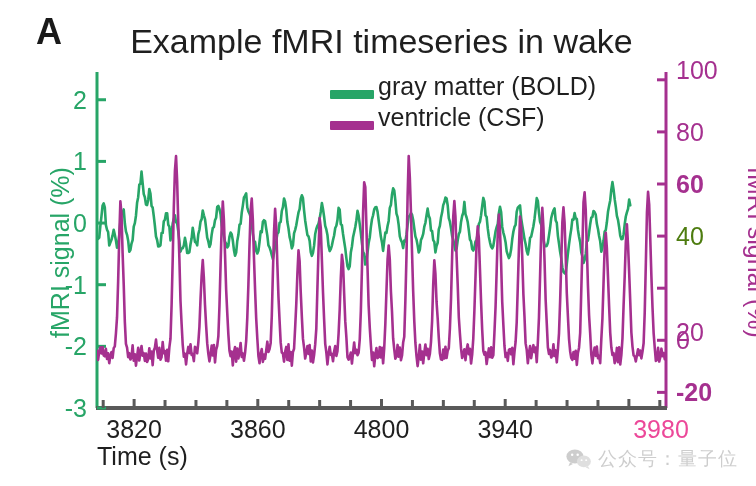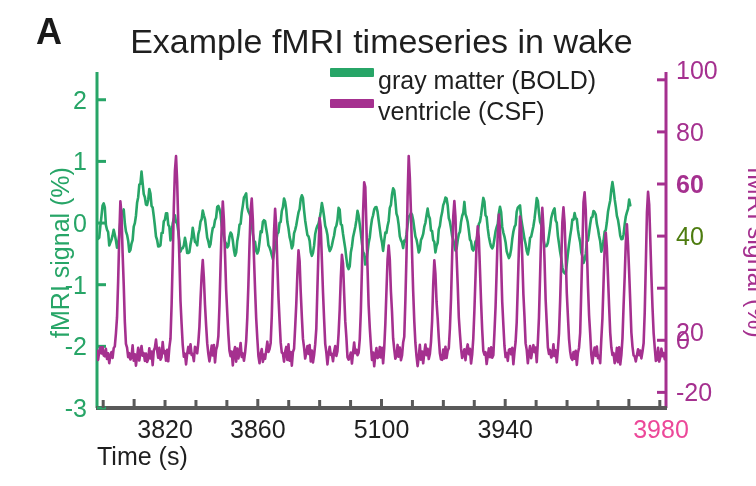--- a/index.html
+++ b/index.html
@@ -14,21 +14,21 @@
     font-size:36px;font-weight:bold;color:#1a1a1a;
     letter-spacing:0;line-height:1;
   }
   .fig-title{
     position:absolute;left:97px;top:22px;width:569px;
     text-align:center;font-size:34px;color:#1f1f1f;
     white-space:nowrap;
   }
 
   .legend{position:absolute;left:330px;top:68px;}
-  .legend-row{display:flex;align-items:flex-start;height:31px;}
+  .legend-row{display:flex;align-items:flex-end;height:31px;}
   .legend-swatch{width:44px;height:9px;border-radius:1px;margin-right:4px;flex:0 0 auto;}
   .legend-text{font-size:25px;color:#1f1f1f;white-space:nowrap;line-height:1;}
 
   .axis-title{position:absolute;white-space:nowrap;font-size:25px;line-height:1;}
   .axis-title.left{
     left:-70px;top:240px;width:260px;text-align:center;
     transform:rotate(-90deg);transform-origin:center center;
   }
   .axis-title.right{
     left:626px;top:240px;width:260px;text-align:center;
@@ -127,24 +127,37 @@
       <div class="tick-label ly" style="left: 21px; top: 346.349px; width: 66px; color: rgb(39, 165, 103);">-2</div>
       <div class="tick-label ly" style="left: 21px; top: 408px; width: 66px; color: rgb(39, 165, 103);">-3</div>
     </div>
   <div id="ytr">
       <div class="tick-label ry" style="left: 676px; top: 70px; width: 74px; color: rgb(165, 48, 143);">100</div>
       <div class="tick-label ry" style="left: 676px; top: 131.907px; width: 74px; color: rgb(165, 48, 143);">80</div>
       <div class="tick-label ry" style="left: 676px; top: 184px; width: 74px; color: rgb(165, 48, 143); font-weight: bold;">60</div>
       <div class="tick-label ry" style="left: 676px; top: 236.093px; width: 74px; color: #4d7c0f;">40</div>
       <div class="tick-label ry" style="left: 676px; top: 288.186px; width: 74px; color: rgb(165, 48, 143); margin-top: 44px;">20</div>
       <div class="tick-label ry" style="left: 676px; top: 340.279px; width: 74px; color: rgb(165, 48, 143);">0</div>
-      <div class="tick-label ry" style="left: 676px; top: 392.372px; width: 74px; color: rgb(165, 48, 143);">-20</div>
+      <div class="tick-label ry" style="left: 676px; top: 392.372px; width: 74px; color: rgb(165, 48, 143); font-weight: bold;">-20</div>
     </div>
   <div id="xtl">
-      <div class="tick-label lx" style="left: 134.109px; top: 417px; color: rgb(31, 31, 31); margin-left: 31px;">3820</div>
+      <div class="tick-label lx" style="left: 134.109px; top: 417px; color: rgb(31, 31, 31);">3820</div>
       <div class="tick-label lx" style="left: 257.804px; top: 417px; color: rgb(31, 31, 31);">3860</div>
-      <div class="tick-label lx" style="left: 381.5px; top: 417px; color: rgb(31, 31, 31);">5100</div>
+      <div class="tick-label lx" style="left: 381.5px; top: 417px; color: rgb(31, 31, 31);">4800</div>
       <div class="tick-label lx" style="left: 505.196px; top: 417px; color: rgb(31, 31, 31);">3940</div>
       <div class="tick-label lx" style="left: 639px; top: 417px; color: #ec4899; margin-left: 22px;">3980</div>
     </div>
 
+  <div class="watermark">
+    <svg class="wm-icon" viewBox="0 0 32 26">
+      <ellipse cx="11" cy="10" rx="10.5" ry="8.6" fill="#8a8a8a"></ellipse>
+      <path d="M5 17 L3 22 L8.5 19 Z" fill="#8a8a8a"></path>
+      <circle cx="7.6" cy="7.8" r="1.5" fill="#ffffff"></circle>
+      <circle cx="14.4" cy="7.8" r="1.5" fill="#ffffff"></circle>
+      <ellipse cx="22" cy="16" rx="8.6" ry="7.2" fill="#b5b5b5"></ellipse>
+      <path d="M27 21.5 L29 25.5 L24 23 Z" fill="#b5b5b5"></path>
+      <circle cx="19.2" cy="14.4" r="1.2" fill="#ffffff"></circle>
+      <circle cx="24.8" cy="14.4" r="1.2" fill="#ffffff"></circle>
+    </svg>
+    <span class="wm-text">公众号：量子位</span>
+  </div>
 
 </div>
 
 </body></html>

